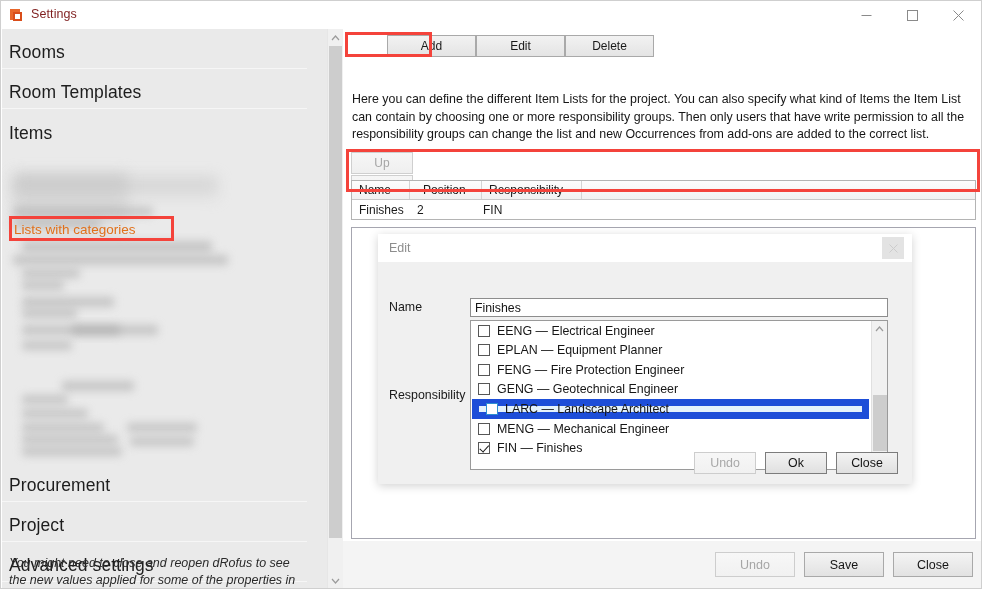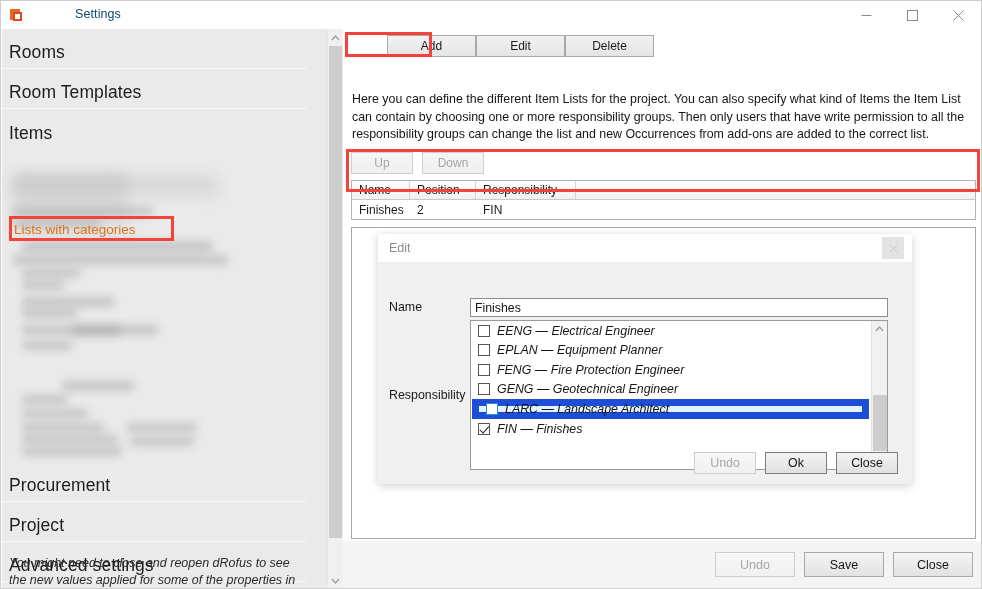--- a/index.html
+++ b/index.html
@@ -36,23 +36,22 @@
   }
   .tb-icon {
     position: absolute;
     left: 8px; top: 6px;
     width: 16px; height: 16px;
   }
   .tb-title {
     position: absolute;
     left: 30px; top: 6px;
     font-size: 12.5px;
-    color: #0c4a6e;
+    color: #7f1d1d;
     letter-spacing: 0.1px;
-    margin-left: 44px;
   }
   .winbtns {
     position: absolute;
     right: 0; top: 0;
     height: 28px;
     display: flex;
   }
   .winbtn {
     width: 46px; height: 28px;
     display: flex;
@@ -180,21 +179,22 @@
     left: 9px; top: 62px;
     width: 618px;
     font-size: 12.4px;
     line-height: 17.5px;
     color: #161616;
   }
   .updown-row {
     position: absolute;
     left: 8px; top: 123px;
     display: flex;
-    gap: 9px;
+    gap: 1px;
+    flex-direction: column;
   }
 
   
   .tbl {
     position: absolute;
     left: 8px; top: 151px;
     width: 625px;
     border: 1px solid #b4b4b4;
     box-sizing: border-box;
     background: #fff;
@@ -209,21 +209,21 @@
     font-size: 12px;
     color: #1a1a1a;
     padding-left: 7px;
     border-right: 1px solid #d4d4d4;
     display: flex;
     align-items: center;
     box-sizing: border-box;
     height: 18px;
   }
   .th-name { width: 58px; }
-  .th-pos  { width: 66px; }
+  .th-pos  { width: 66px; margin-left: 6px; }
   .th-resp { width: 100px; }
   .tbl-row {
     display: flex;
     height: 19px;
     background: #ffffff;
   }
   .td {
     font-size: 12px;
     color: #1a1a1a;
     padding-left: 7px;
@@ -342,21 +342,20 @@
   .lst-item {
     position: relative;
     height: 19.5px;
     display: flex;
     align-items: center;
     padding-left: 7px;
     box-sizing: border-box;
     font-size: 12.4px;
     color: #161616;
     margin-right: 17px;
-    font-style: italic;
   }
   .lst-item.selected {
     background: #e4f2fb;
     border: 7px solid #1d4ed8;
     margin-left: 1px;
     margin-right: 18px;
     height: 20px;
   }
   .cbox {
     width: 12px; height: 12px;
@@ -602,20 +601,24 @@
         </div>
         <div class="lst-item">
           <span class="cbox"></span>
           <span>GENG — Geotechnical Engineer</span>
         </div>
         <div class="lst-item selected">
           <span class="cbox"></span>
           <span>LARC — Landscape Architect</span>
         </div>
         <div class="lst-item">
+          <span class="cbox"></span>
+          <span>MENG — Mechanical Engineer</span>
+        </div>
+        <div class="lst-item">
           <span class="cbox checked"></span>
           <span>FIN — Finishes</span>
         </div>
 
         <div class="lst-scroll">
           <div class="ls-arrow ls-up">
             <svg width="9" height="6" viewBox="0 0 9 6">
                 <polyline points="1,5 4.5,1 8,5" fill="none" stroke="#9b9b9b" stroke-width="1.2"></polyline>
               </svg>
           </div>

